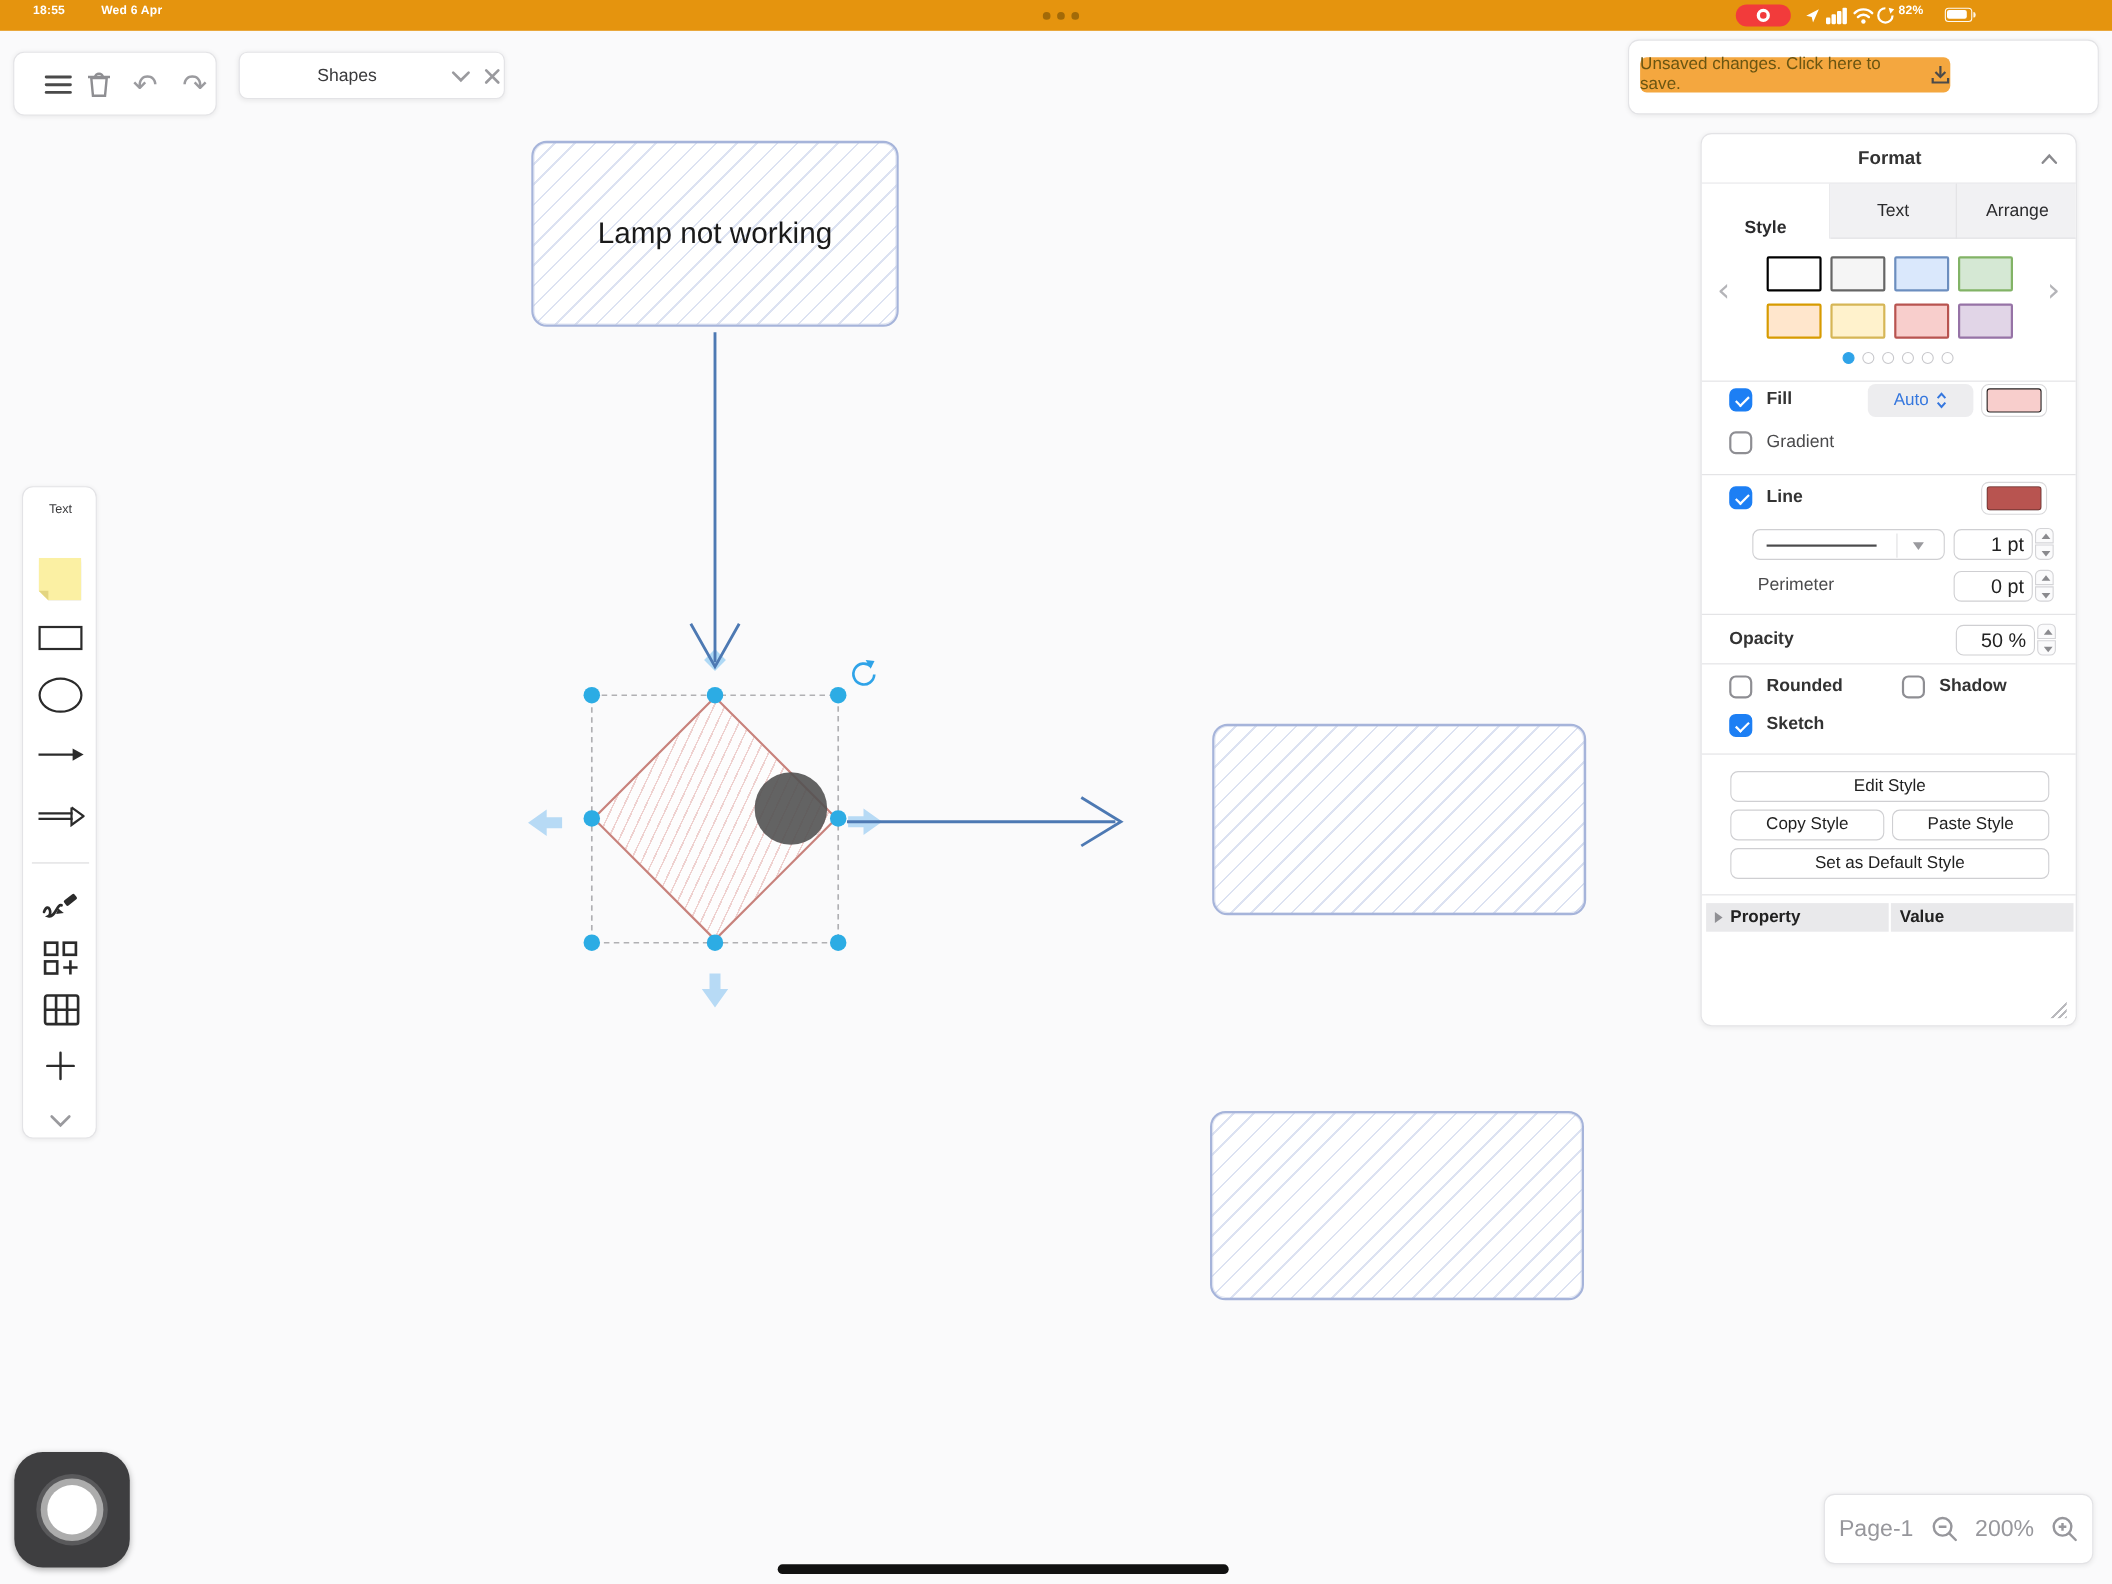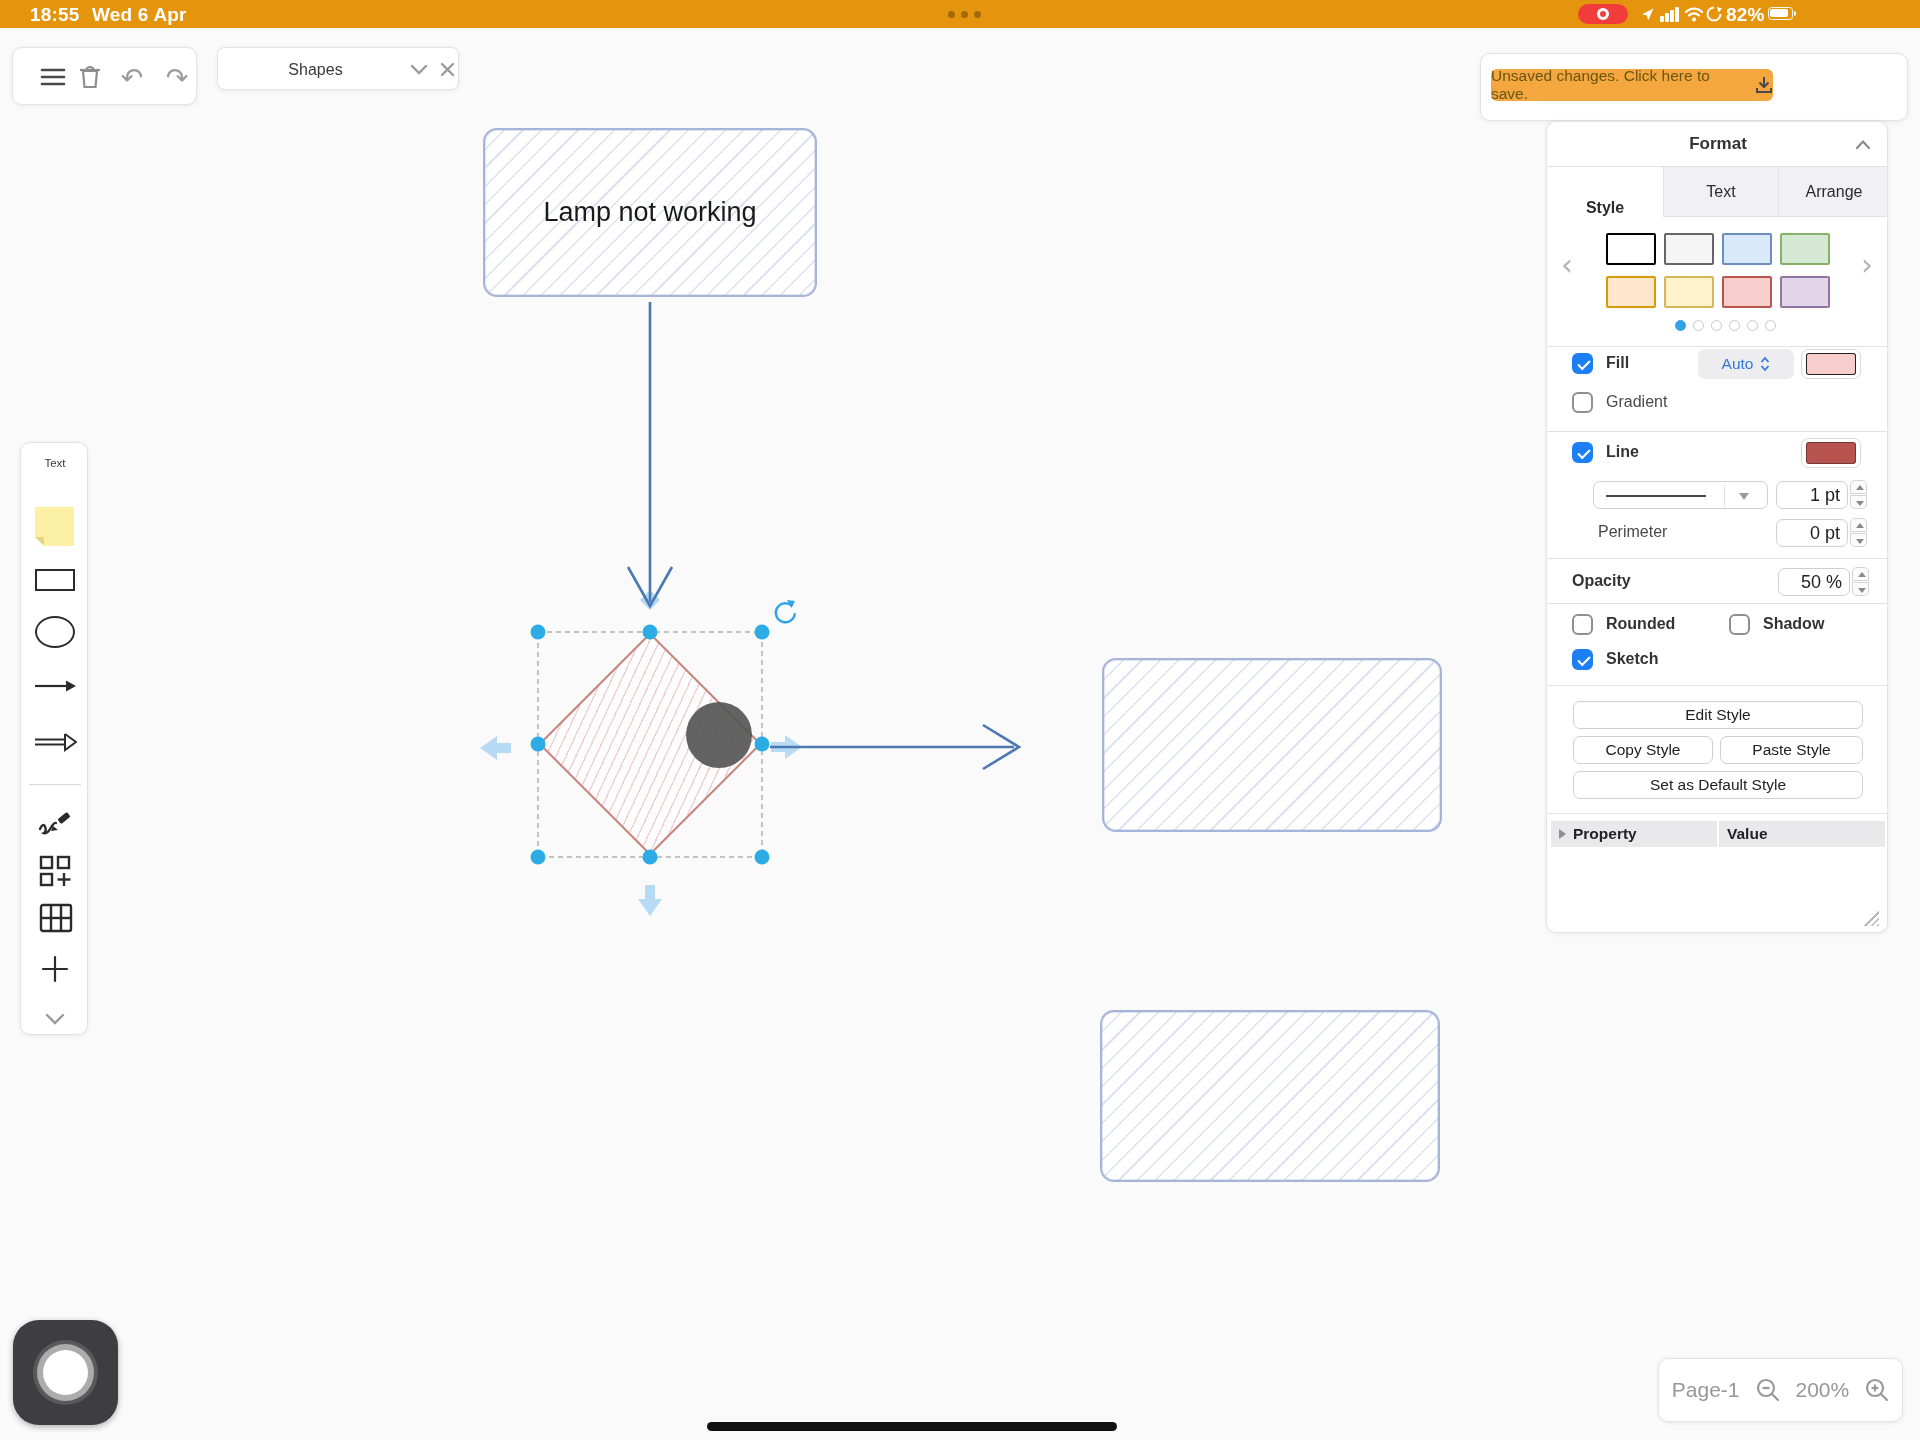--- a/index.html
+++ b/index.html
@@ -3,21 +3,21 @@
 <meta charset="utf-8">
 <style>
   * { margin:0; padding:0; box-sizing:border-box; }
   html,body { width:1920px; height:1440px; overflow:hidden; }
   body { font-family:"Liberation Sans", sans-serif; background:#FAFAFB; position:relative; }
   .abs { position:absolute; }
   .screen { position:absolute; inset:0; background:#FAFAFB; }
 
   
   .statusbar { left:0; top:0; width:1920px; height:28px; background:#E5940E; color:#fff; z-index:40; }
-  .sb-text { position:absolute; top:4px; font-size:19px; font-weight:bold; letter-spacing:.2px; }
+  .sb-text { position:absolute; top:4px; font-size:11px; font-weight:bold; letter-spacing:.2px; }
   .sb-dot { position:absolute; top:11px; width:7px; height:7px; border-radius:50%; background:#A26A08; }
   .rec-pill { position:absolute; left:1578px; top:4px; width:50px; height:20px; border-radius:10px; background:#F23B3B; }
   .rec-ring { position:absolute; left:19px; top:4px; width:12px; height:12px; border:3px solid #fff; border-radius:50%; }
   .sig-bar { position:absolute; bottom:0; width:3.5px; background:#fff; border-radius:1px; }
   .batt-body { position:absolute; left:0; top:0; width:25px; height:13px; border:1px solid rgba(255,255,255,.95); border-radius:3.5px; }
   .batt-fill { position:absolute; left:1.5px; top:1.5px; width:18px; height:8px; background:#fff; border-radius:2px; }
   .batt-tip { position:absolute; left:26px; top:4px; width:2px; height:5px; background:rgba(255,255,255,.9); border-radius:0 2px 2px 0; }
 
   
   .panel { background:#fff; border:1px solid #E3E3E6; border-radius:10px; box-shadow:0 1px 5px rgba(0,0,0,.07); }
@@ -25,21 +25,21 @@
   
   .tl-toolbar { left:12px; top:47px; width:185px; height:58px; z-index:30; }
   .tl-icon { position:absolute; top:0; height:58px; display:flex; align-items:center; justify-content:center; }
   .uglyph { font-family:"DejaVu Sans", sans-serif; font-size:27px; color:#9B9B9F; line-height:1; }
 
   
   .shapes-panel { left:217px; top:47px; width:242px; height:43px; z-index:30; border-radius:8px; }
   .shapes-title { position:absolute; left:0; top:0; width:195px; height:43px; display:flex; align-items:center; justify-content:center; font-size:16px; font-weight:normal; color:#3A3A3C; }
 
   
-  .banner-wrap { left:1480px; top:53px; width:428px; height:68px; z-index:30; }
+  .banner-wrap { left:1480px; top:36px; width:428px; height:68px; z-index:30; }
   .banner-btn { position:absolute; left:10px; top:15px; width:282px; height:32px; background:#F4A73F; border-radius:6px; display:flex; align-items:center; justify-content:center; gap:8px; font-size:15.5px; color:#6A5512; }
 
   
   .sketch-rect { position:absolute; border:2.5px solid #A6B4DA; border-radius:14px; z-index:2;
     background:repeating-linear-gradient(135deg, rgba(150,168,215,.33) 0px, rgba(150,168,215,.33) 1.6px, transparent 1.6px, transparent 13px), #fff;
     box-shadow:inset 0 0 0 1px rgba(166,180,218,.35); }
   .lamp-label { width:100%; height:100%; display:flex; align-items:center; justify-content:center; font-size:27px; color:#1A1A1A; }
   .diamond { position:absolute; left:571px; top:665px; width:158px; height:158px; transform:rotate(45deg); z-index:3;
     border:2.5px solid #C8827C; border-radius:6px;
     background:repeating-linear-gradient(70deg, rgba(210,120,115,.33) 0px, rgba(210,120,115,.33) 1.4px, transparent 1.4px, transparent 9px), rgba(255,255,255,.6); }

